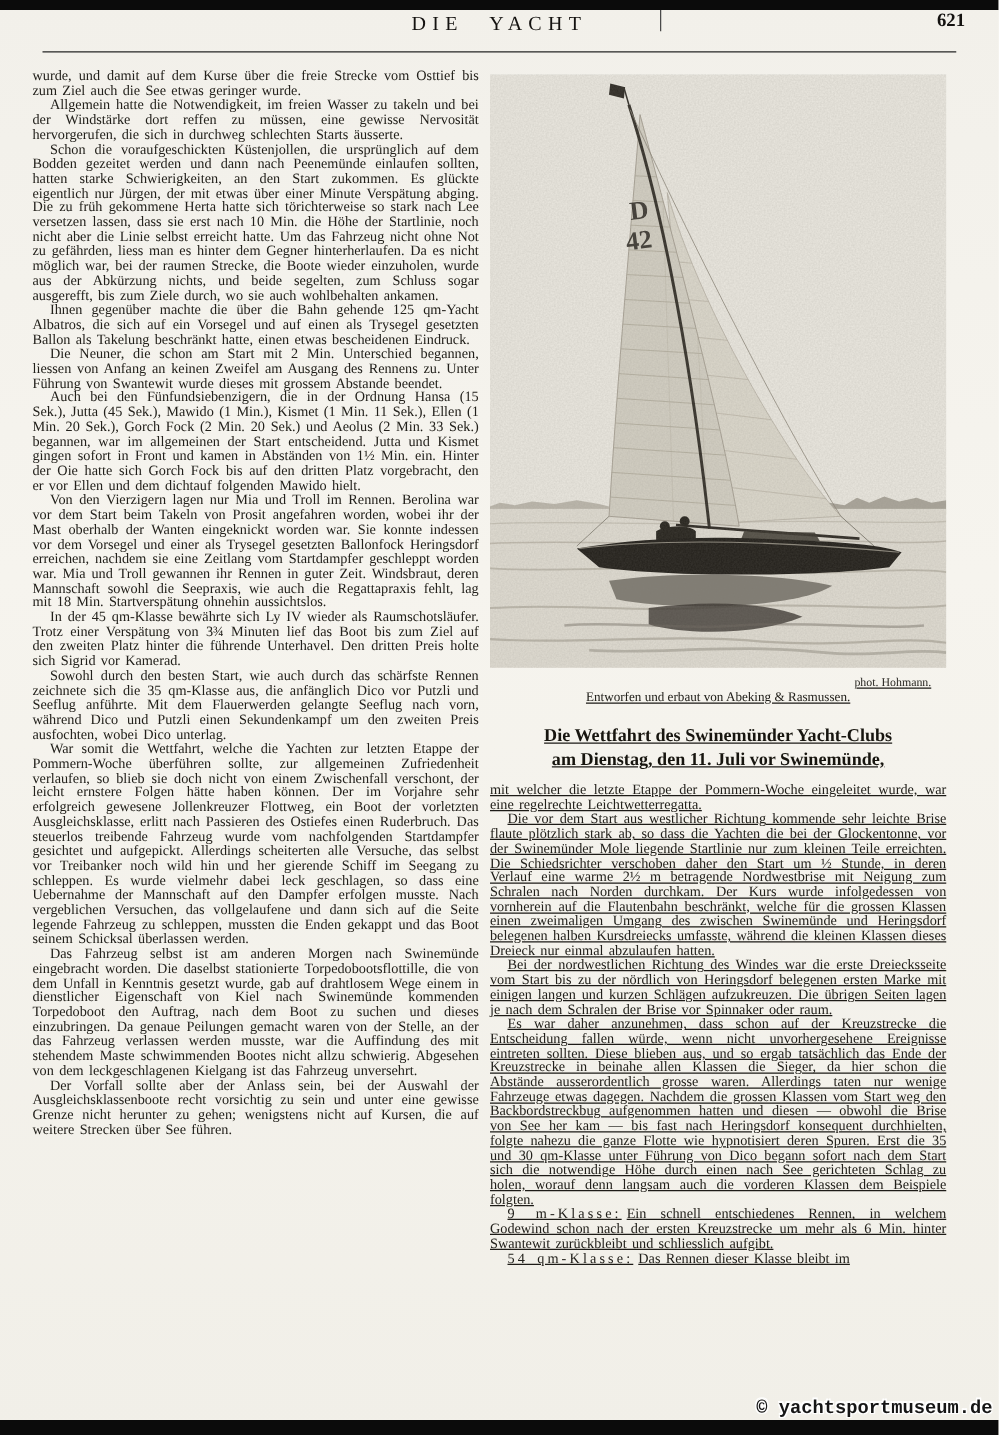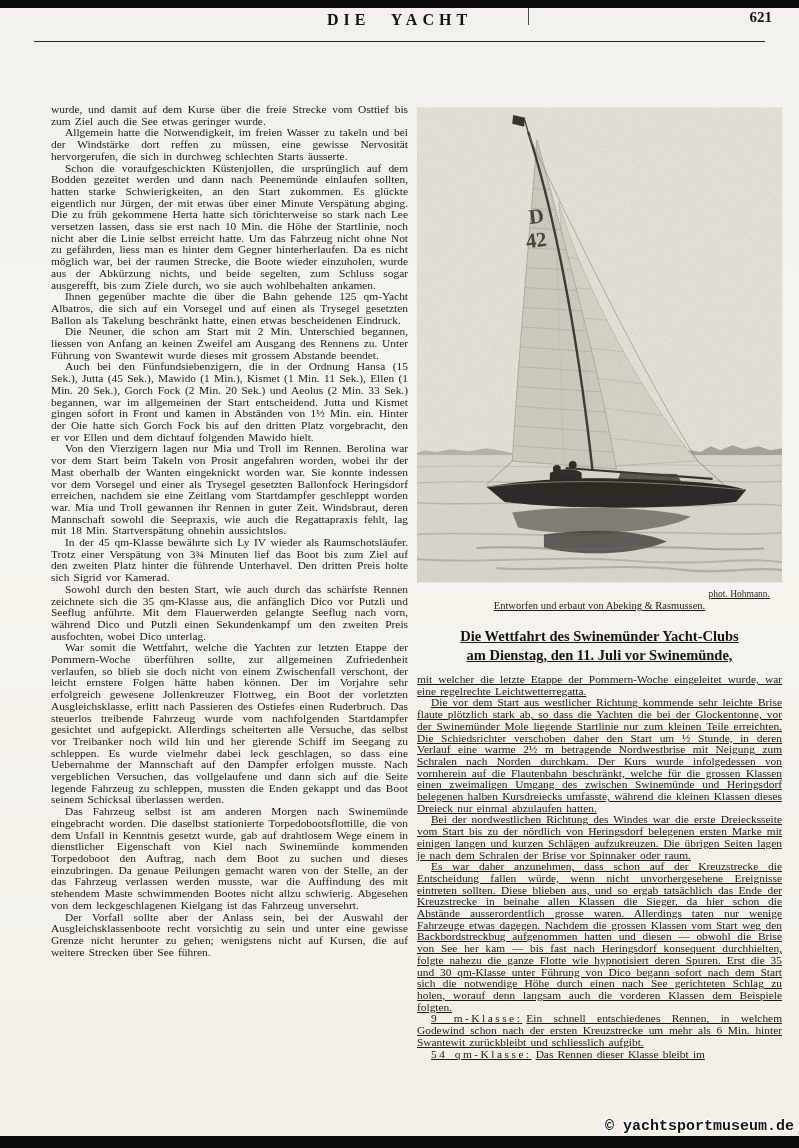--- a/index.html
+++ b/index.html
@@ -6,24 +6,24 @@
   #page{
     position:relative;width:799px;height:1148px;
     background:#f4f2ec;
     background-image:linear-gradient(180deg,#f2f0ea 0%,#f6f4ee 40%,#f1efe8 100%);
     font-family:"Liberation Serif",serif;color:#1d1b17;overflow:hidden;
   }
   .scan-bar-top{position:absolute;top:0;left:0;width:799px;height:8px;background:#0b0b0b;}
   .scan-bar-bottom{position:absolute;bottom:0;left:0;width:799px;height:12px;background:#0b0b0b;}
   .header-tick{position:absolute;top:8px;left:528px;width:1px;height:17px;background:#4a4a4a;}
   .masthead{position:absolute;top:11px;left:0;width:100%;text-align:center;
-    font-size:16px;font-weight:700;letter-spacing:5px;word-spacing:12px;color:#141210;}
+    font-size:16px;font-weight:400;letter-spacing:5px;word-spacing:12px;color:#141210;}
   .page-number{position:absolute;top:9px;right:27px;font-size:15px;font-weight:700;color:#141210;}
   .header-rule{position:absolute;top:41px;left:34px;width:731px;height:1px;background:#262626;}
-  .content{position:absolute;top:56px;left:51px;width:731px;display:flex;gap:9px;margin-top:48px;}
+  .content{position:absolute;top:56px;left:26px;width:731px;display:flex;gap:9px;}
   .col-left{width:357px;}
   .col-right{width:365px;text-decoration:underline;}
   p.body-p{margin:0;font-size:11.4px;line-height:11.7px;text-align:justify;
     word-spacing:1.4px;text-indent:14px;color:#22201b;}
   p.body-p.noindent{text-indent:0;}
   .photo-figure{width:365px;height:478px;margin:2px 0 0 0;}
   .photo-credit{font-size:9.5px;text-align:right;padding-right:12px;margin-top:1px;color:#2a2823;}
   .caption{font-size:10.5px;text-align:center;line-height:13px;color:#22201b;}
   .article-heading{font-size:14.5px;font-weight:700;text-align:center;line-height:19px;
     margin:15px 0 9px 0;color:#17150f;}

